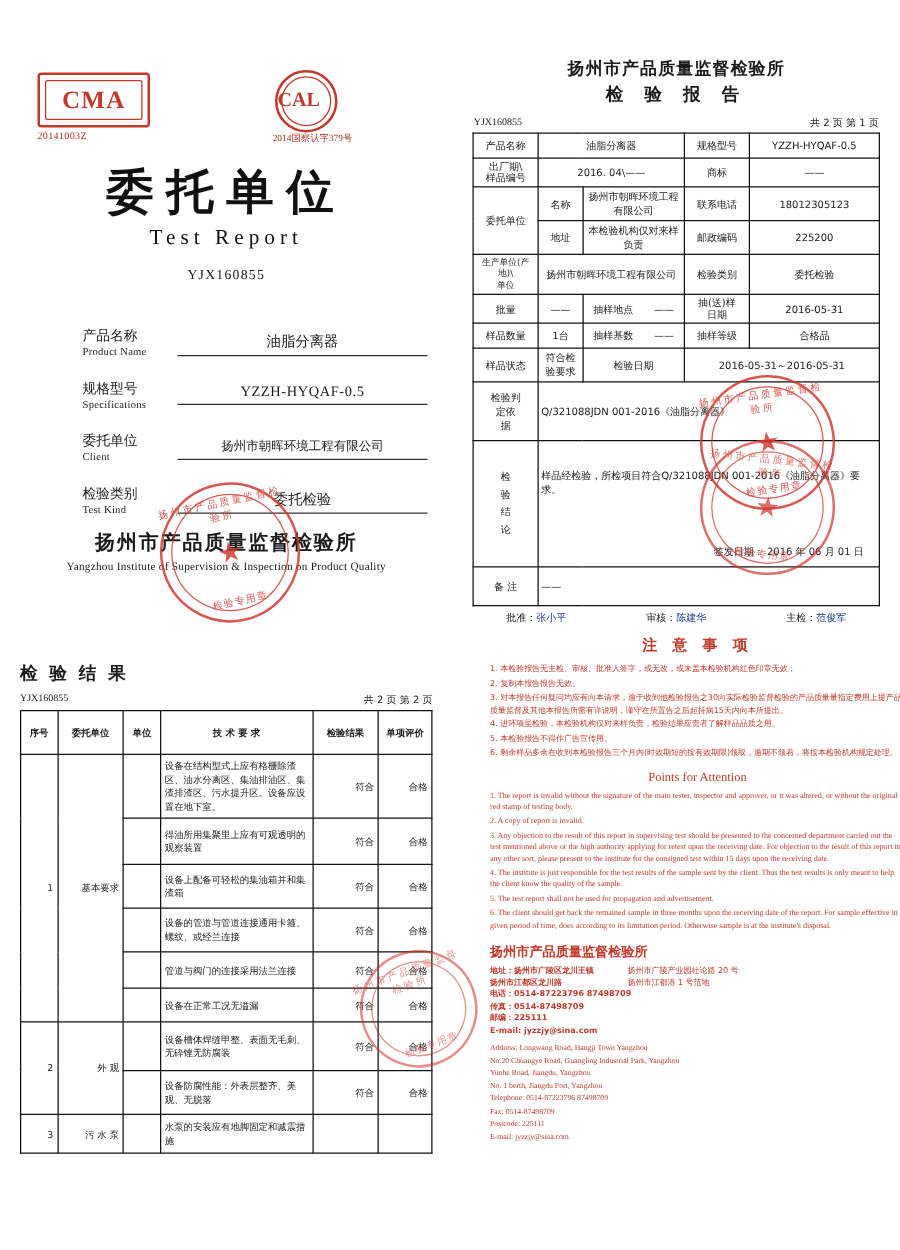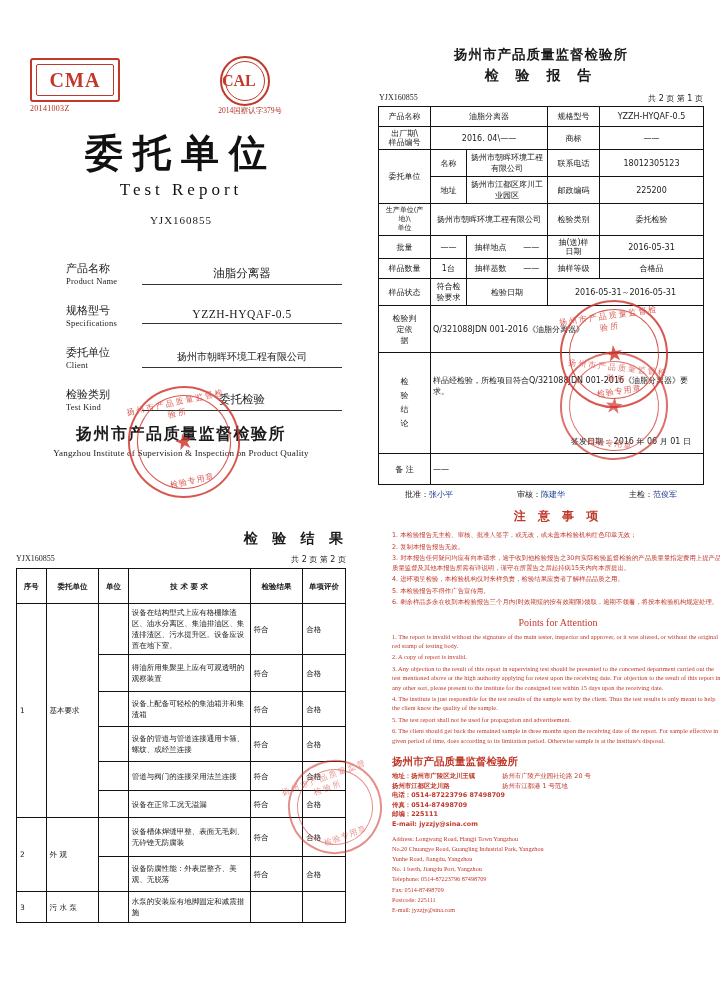--- a/index.html
+++ b/index.html
@@ -59,27 +59,27 @@
   td.lbl{text-align:center;background:#fff;}
   td.val{text-align:center;}
   td.valL{text-align:left;padding-left:6px;}
   .sigRow{display:flex;justify-content:space-around;font-size:8px;margin-top:4px;font-family:"DejaVu Sans", sans-serif;gap:10px;}
   .sigRow span i{font-style:normal;color:#1b3a8f;font-family:"Liberation Serif",serif;}
   #rptStamp{left:560px;top:300px;width:104px;height:104px;}
   #rptStamp2{left:560px;top:352px;width:104px;height:104px;}
 
   
   #results{left:16px;top:530px;width:330px;}
-  #resTitle{text-align:right;font-size:14px;font-weight:bold;letter-spacing:3px;font-family:Liberation Mono, monospace;}
+  #resTitle{text-align:left;font-size:14px;font-weight:bold;letter-spacing:3px;font-family:Liberation Serif, serif;}
   .resMeta{display:flex;justify-content:space-between;font-size:8px;margin-top:6px;}
   table.res{border-collapse:collapse;width:100%;table-layout:fixed;margin-top:3px;}
   table.res td{border:1px solid #111;font-size:7.5px;padding:2px 3px;font-family:"DejaVu Sans", sans-serif;
                vertical-align:middle;line-height:11px;}
   table.res td.h{text-align:center;height:30px;font-weight:bold;}
-  table.res td.c{text-align:left;}
+  table.res td.c{text-align:right;}
   #resStamp{left:288px;top:760px;width:90px;height:90px;}
 
   
   #notice{left:372px;top:508px;width:332px;margin-left:20px;}
   #noticeTitle{text-align:center;font-size:12px;font-weight:bold;letter-spacing:4px;color:#c0392b;
                font-family:"DejaVu Sans", sans-serif;}
   .noteCn{font-size:6.4px;line-height:9.5px;color:#c0392b;font-family:"DejaVu Sans", sans-serif;margin-top:6px;}
   .noteCn p{margin:0 0 2px 0;}
   #pointsTitle{text-align:center;font-size:10px;margin-top:9px;color:#c0392b;font-family:"Liberation Serif", serif;}
   .noteEn{font-size:6.4px;line-height:9.4px;color:#c0392b;margin-top:4px;}
@@ -189,21 +189,21 @@
         <td class="lbl" rowspan="2" style="line-height:11px">
           <span>委托单位</span>
         </td>
         <td class="lbl">名称</td>
         <td class="val">扬州市朝晖环境工程有限公司</td>
         <td class="lbl">联系电话</td>
         <td class="val">18012305123</td>
       </tr>
       <tr>
         <td class="lbl">地址</td>
-        <td class="val">扬州市江都区庝川工业园区</td>
+        <td class="val">本检验机构仅对来样负责</td>
         <td class="lbl">邮政编码</td>
         <td class="val">225200</td>
       </tr>
       <tr>
         <td class="lbl" style="line-height:9px;font-size:7px">
           <span>生产单位(产地)\</span><br>
           <span>单位</span>
         </td>
         <td class="val" colspan="2">扬州市朝晖环境工程有限公司</td>
         <td class="lbl">检验类别</td>

